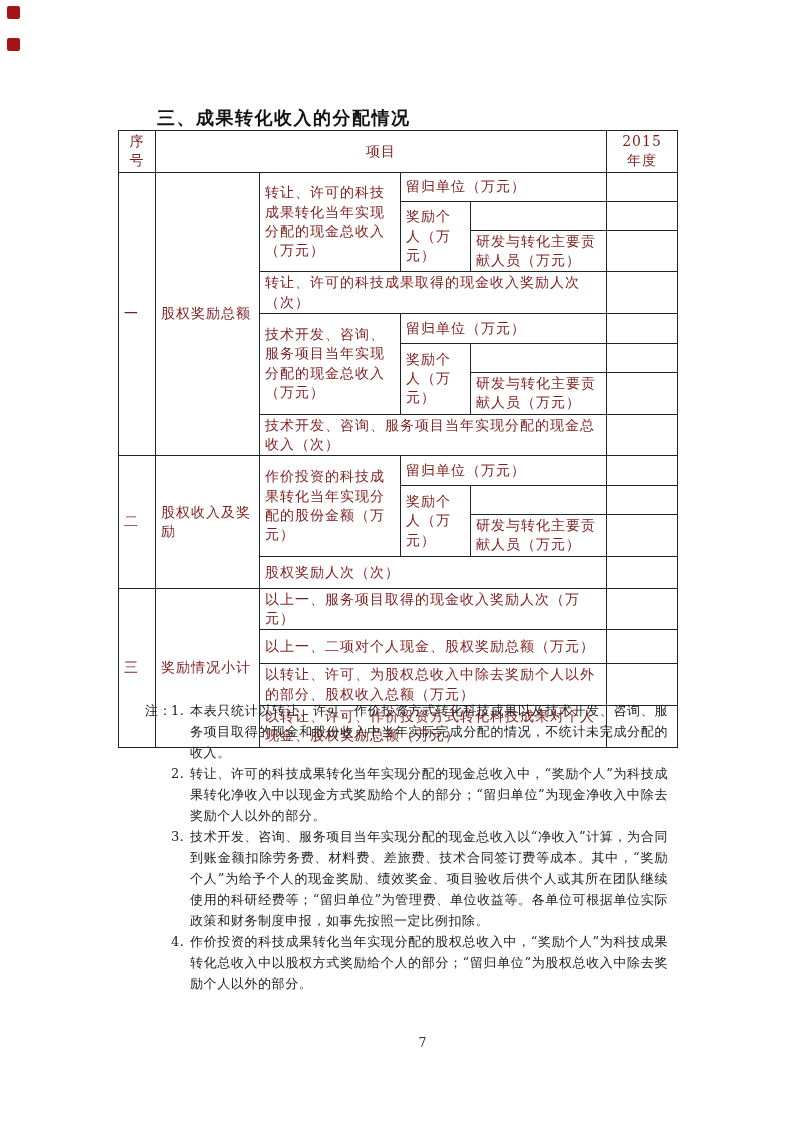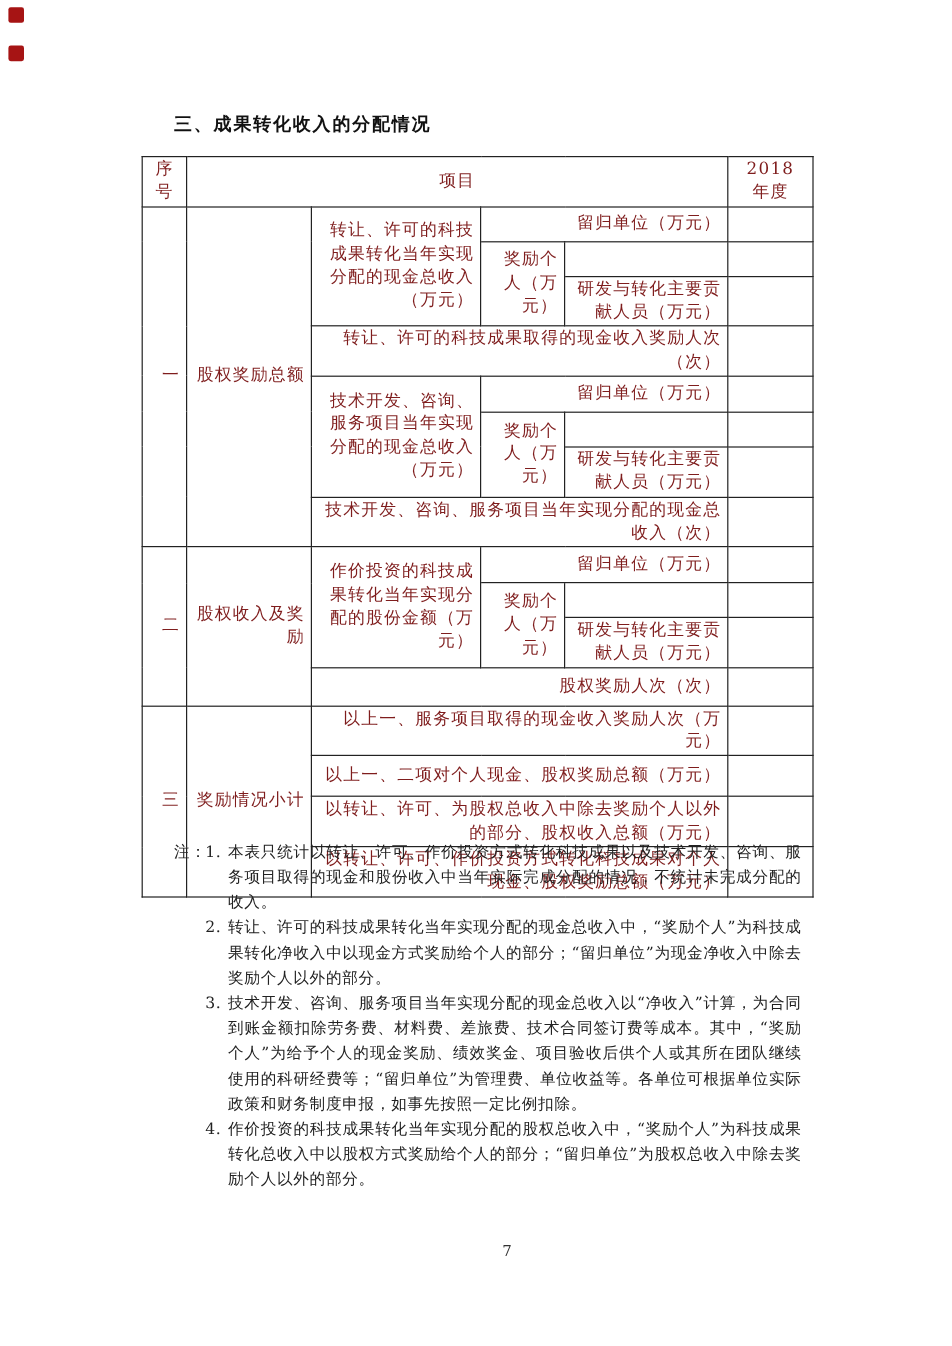--- a/index.html
+++ b/index.html
@@ -8,33 +8,33 @@
     font-family:"DejaVu Serif","Liberation Serif",serif; color:#1a1a1a;
     overflow:hidden;
   }
   .red-mark {
     position:absolute; left:7px; width:13px; height:13px;
     background:#a61414; border-radius:2px;
   }
   .red-mark.m1 { top:6px; }
   .red-mark.m2 { top:38px; }
   .page-title {
-    position:absolute; left:145px; top:94px; margin:0;
+    position:absolute; left:145px; top:94px; margin:12px;
     font-family:"DejaVu Sans","Liberation Sans",sans-serif;
-    font-size:15px; font-weight:bold; letter-spacing:1.5px; color:#111;
+    font-size:18px; font-weight:bold; letter-spacing:1.5px; color:#111;
   }
   table.main {
     position:absolute; left:118px; top:130px;
     border-collapse:collapse; table-layout:fixed; width:559px;
     font-size:14px; color:#7f1d1d;
   }
   table.main td, table.main th {
     border:1px solid #222; padding:1px 5px;
     font-weight:normal; letter-spacing:1px; line-height:1.38;
-    vertical-align:middle; text-align:right; word-break:break-all;
+    vertical-align:middle; text-align:left; word-break:break-all;
   }
   table.main th { text-align:center; }
   td.ctr { text-align:center; }
   td.val { padding:0; }
   .notes {
     position:absolute; left:190px; top:700px; width:478px;
     font-size:13px; line-height:21px; letter-spacing:0.6px;
     text-align:justify; color:#222;
   }
   .note-item { position:relative; }
@@ -59,21 +59,21 @@
       <col style="width:104px">
       <col style="width:141px">
     <col style="width:70px">
       <col style="width:136px">
       <col style="width:71px">
   </colgroup>
   <tbody>
     <tr style="height:33px">
       <th>序号</th>
       <th colspan="4">项目</th>
-      <th>2018 年度</th>
+      <th>2015 年度</th>
     </tr>
 
     <tr style="height:29px">
       <td class="ctr" rowspan="8">一</td>
       <td class="ctr" rowspan="8">股权奖励总额</td>
       <td rowspan="3">转让、许可的科技成果转化当年实现分配的现金总收入（万元）</td>
       <td colspan="2">留归单位（万元）</td>
       <td class="val"></td>
     </tr>
     <tr style="height:29px">

